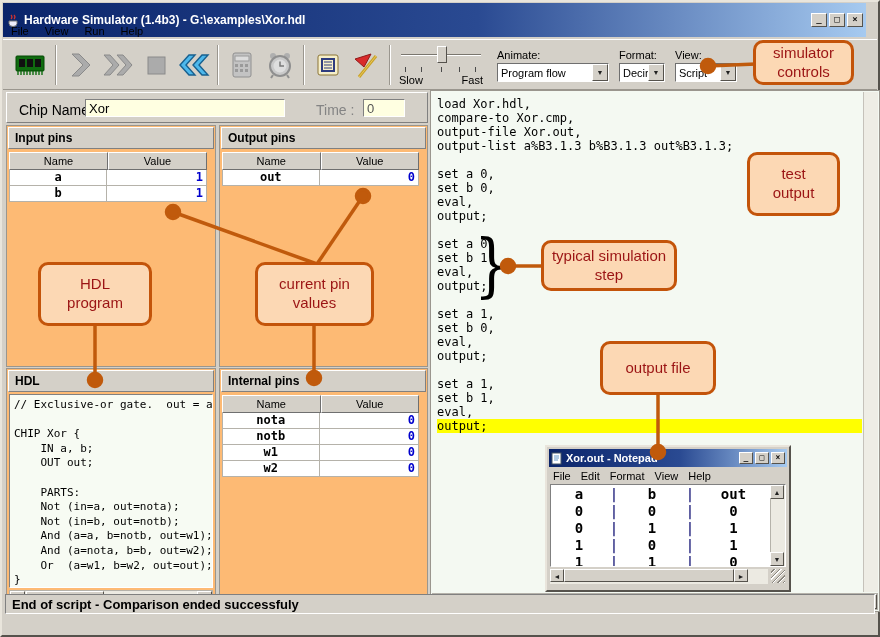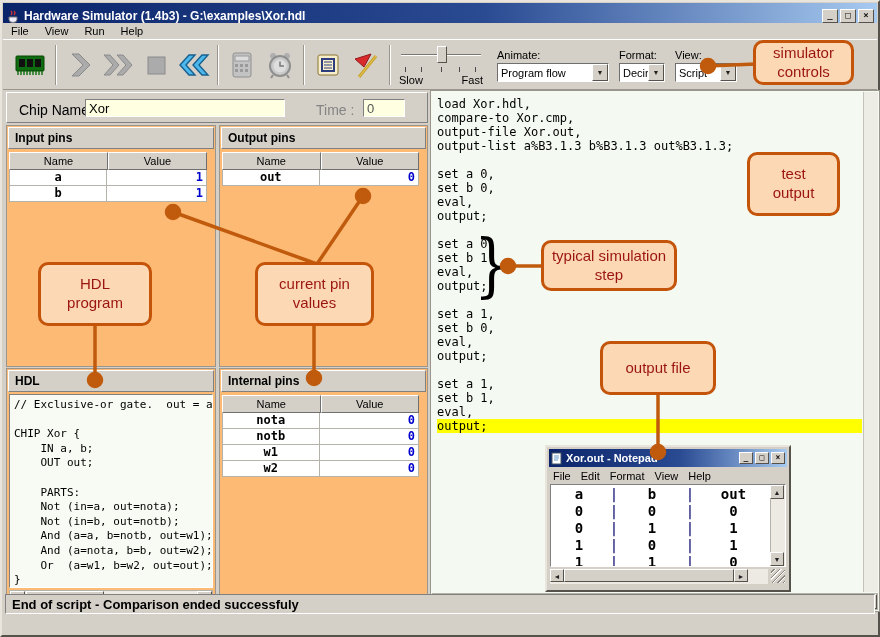--- a/index.html
+++ b/index.html
@@ -2,23 +2,23 @@
 <html><head>
 <meta charset="utf-8">
 <style>
   * { margin:0; padding:0; box-sizing:border-box; }
   html,body { width:880px; height:637px; }
   body { position:relative; background:#D4D0C8; font-family:"Liberation Sans",sans-serif; overflow:hidden; }
 
   .win { position:absolute; inset:0; border:2px solid; border-color:#E9E5DC #55524C #55524C #E9E5DC; background:#D4D0C8; }
 
   
-  .titlebar { position:absolute; left:1px; top:1px; right:1px; height:20px;
+  .titlebar { position:absolute; left:1px; top:1px; right:12px; height:34px;
     background:linear-gradient(90deg,#0A246A 0%,#2A4A92 55%,#A6CAF0 100%);
-    display:flex; align-items:flex-end; padding:0 3px; }
+    display:flex; align-items:center; padding:0 3px; }
   .title-text { color:#fff; font-weight:bold; font-size:12px; margin-left:4px; flex:1; white-space:nowrap; overflow:hidden; }
   .winbtn { width:16px; height:14px; background:#D4D0C8; border:1px solid; border-color:#fff #55524C #55524C #fff;
     font:bold 9px "DejaVu Sans Mono",monospace; line-height:11px; text-align:center; margin-left:2px; color:#111; }
 
   
   .menubar { position:absolute; left:1px; top:20px; right:1px; height:17px; display:flex; align-items:center; font-size:11px; }
   .menubar .menu-item { padding:2px 8px; }
 
   
   .toolbar { position:absolute; left:1px; top:37px; right:1px; height:51px; border-top:1px solid #fff;

